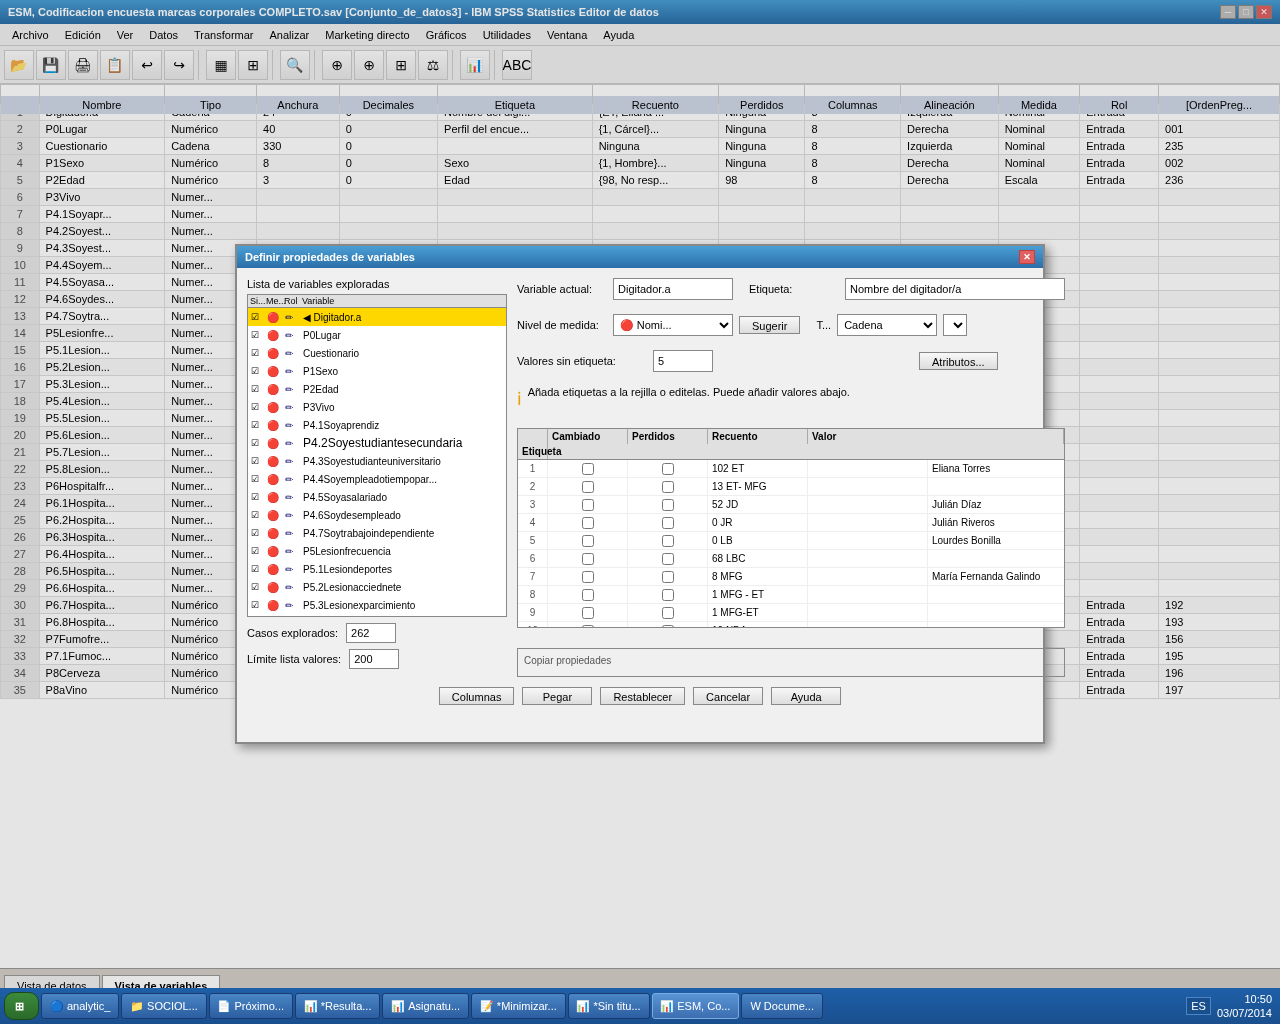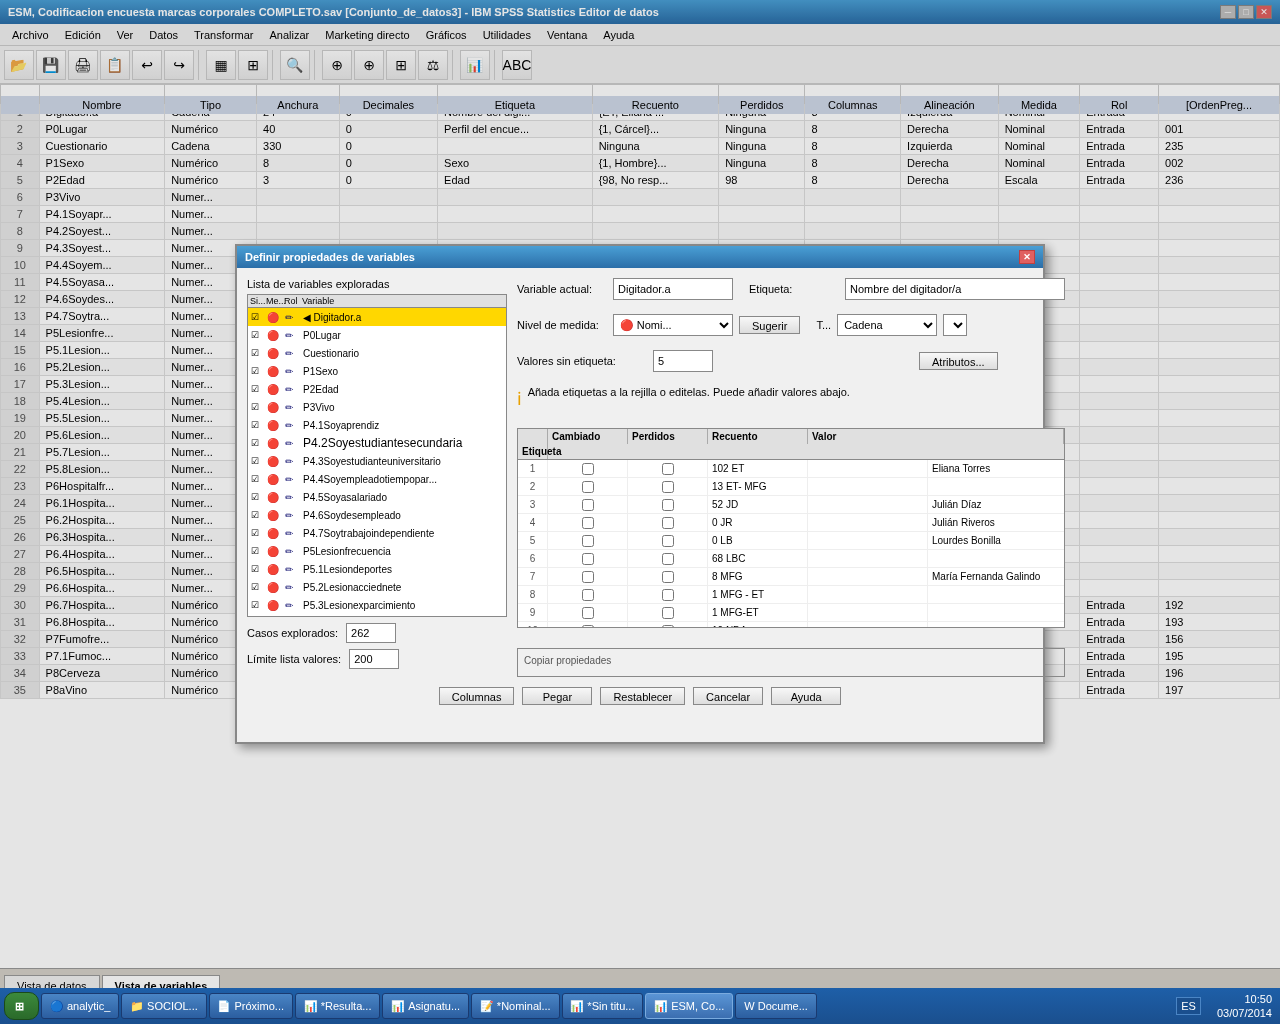--- a/index.html
+++ b/index.html
@@ -150,21 +150,21 @@
       font-size: 10px;
       cursor: pointer;
       display: flex; align-items: center; gap: 3px;
       max-width: 120px;
       overflow: hidden;
       white-space: nowrap;
     }
     .taskbar-btn.active { background: linear-gradient(to bottom, #5a95d5, #3b6eb0); border: 1px solid #7aabdf; }
     .taskbar-right {
       margin-left: auto;
-      display: flex; align-items: center; gap: 16px;
+      display: flex; align-items: center; gap: 6px;
       color: white; font-size: 11px;
       padding-right: 4px;
     }
     .clock { text-align: right; line-height: 1.3; font-size: 10px; }
 
     
     .dialog-overlay {
       position: fixed;
       top: 0; left: 0; right: 0; bottom: 36px;
       background: rgba(0,0,0,0.1);
@@ -1261,21 +1261,21 @@
       <button class="taskbar-btn">
         <span>📊</span>
         <span>*Resulta...</span>
       </button>
       <button class="taskbar-btn">
         <span>📊</span>
         <span>Asignatu...</span>
       </button>
       <button class="taskbar-btn">
         <span>📝</span>
-        <span>*Nominal...</span>
+        <span>*Minimizar...</span>
       </button>
       <button class="taskbar-btn">
         <span>📊</span>
         <span>*Sin titu...</span>
       </button>
       <button class="taskbar-btn active">
         <span>📊</span>
         <span>ESM, Co...</span>
       </button>
       <button class="taskbar-btn">

